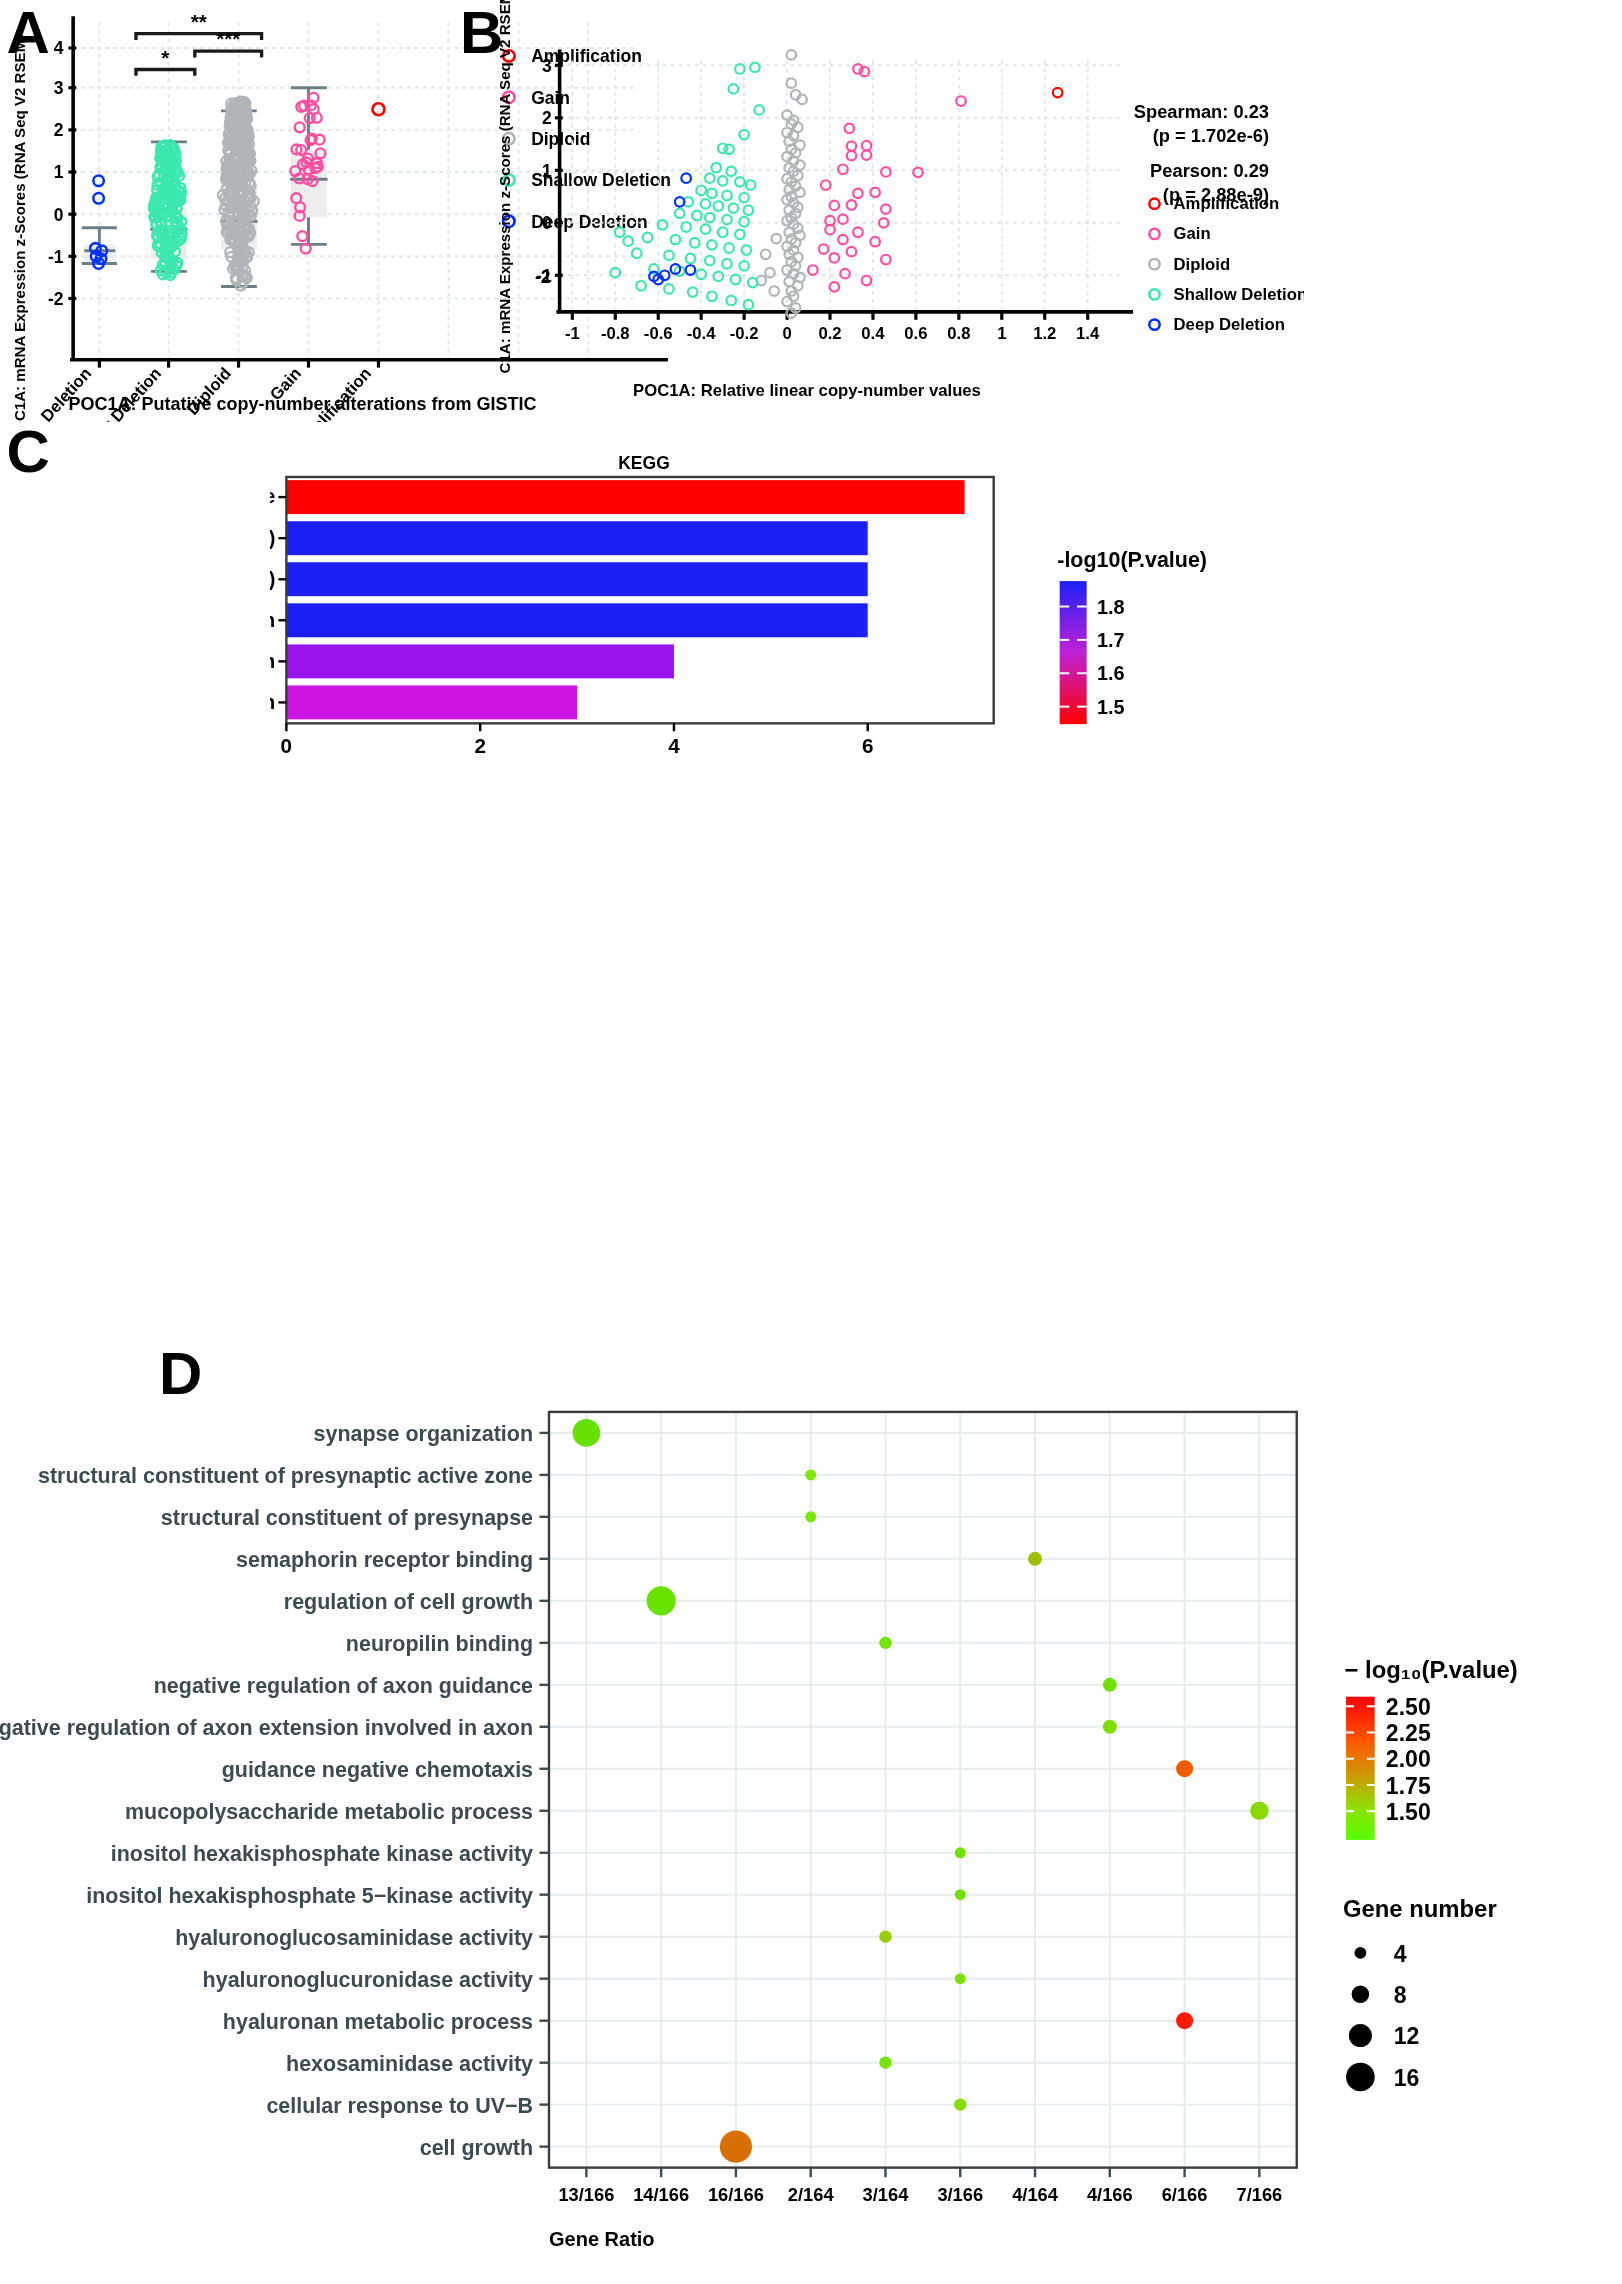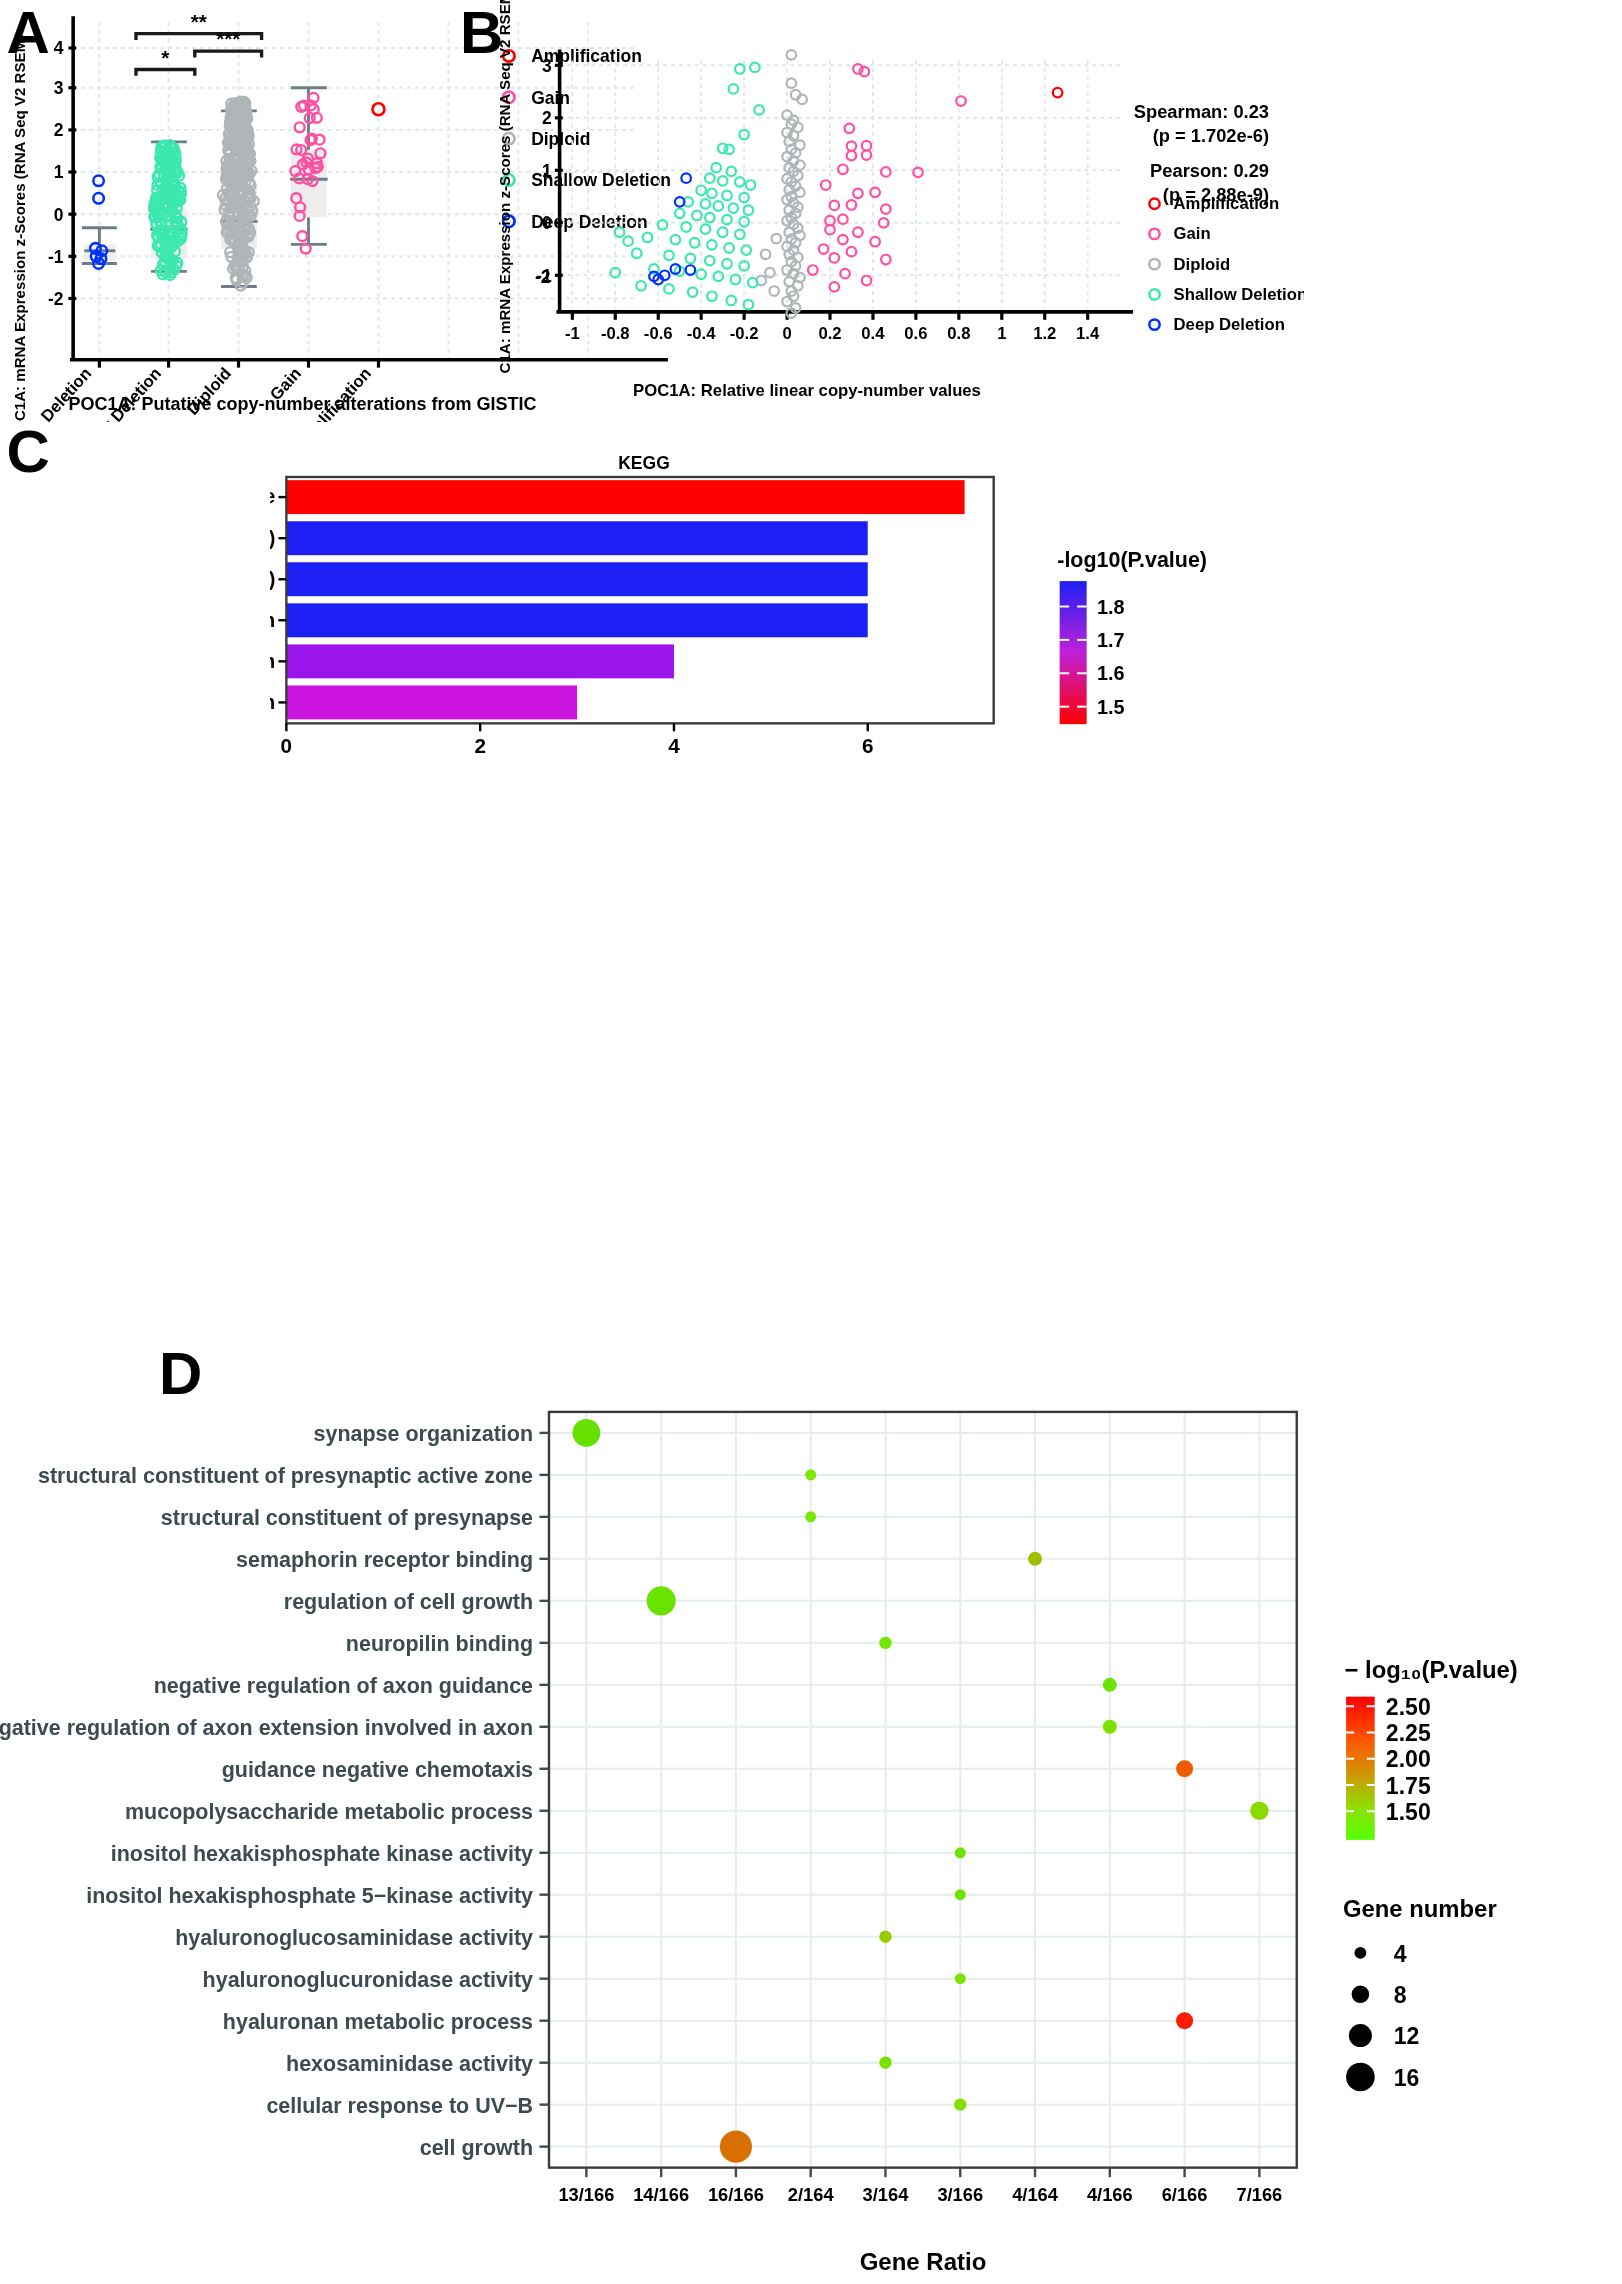--- a/index.html
+++ b/index.html
@@ -1122,14 +1122,14 @@
       <circle cx="1710" cy="700" r="7.5" fill="#000"></circle>
       <text x="1752" y="711" font-family="Liberation Sans,sans-serif" font-weight="bold" font-size="29" fill="#000">4</text>
       <circle cx="1710" cy="752" r="11" fill="#000"></circle>
       <text x="1752" y="763" font-family="Liberation Sans,sans-serif" font-weight="bold" font-size="29" fill="#000">8</text>
       <circle cx="1710" cy="804" r="14.5" fill="#000"></circle>
       <text x="1752" y="815" font-family="Liberation Sans,sans-serif" font-weight="bold" font-size="29" fill="#000">12</text>
       <circle cx="1710" cy="856" r="18" fill="#000"></circle>
       <text x="1752" y="867" font-family="Liberation Sans,sans-serif" font-weight="bold" font-size="29" fill="#000">16</text>
     </g>
 </svg>
-<div class="abs" style="left:549px;top:2228px;width:748px;text-align:center;font-weight:bold;font-size:24px;margin-top:20px;">Gene Ratio</div>
+<div class="abs" style="left:549px;top:2228px;width:748px;font-weight:bold;font-size:20px;">Gene Ratio</div>
 
 
 </body></html>

